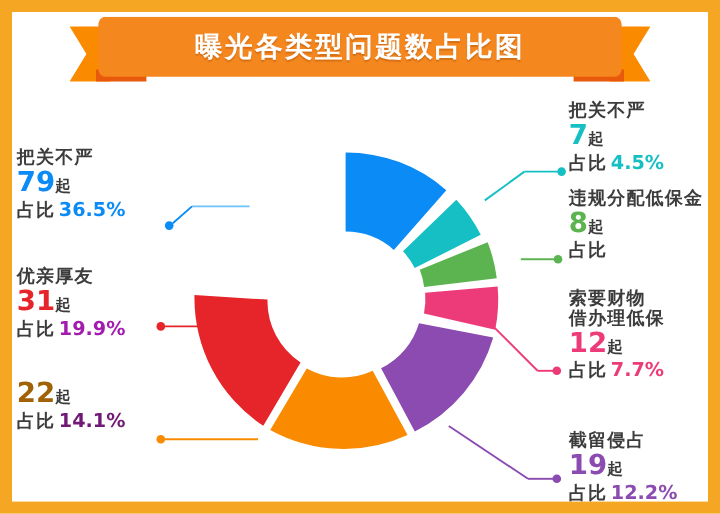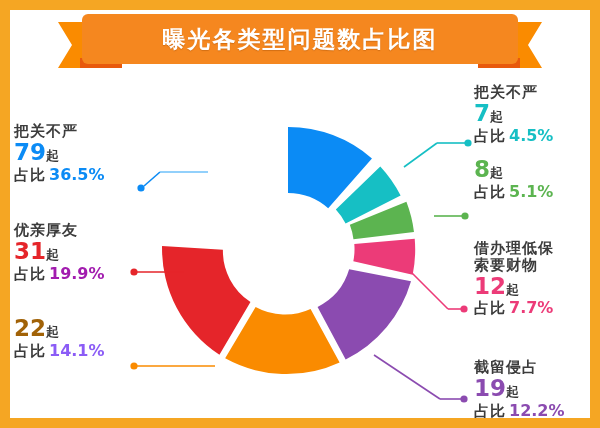--- a/index.html
+++ b/index.html
@@ -152,50 +152,50 @@
     </div>
   </div>
 
   <div class="lbl" style="left:14px;top:316px;">
     <div class="rowline">
       <span class="cnt" style="color:#a16207">22</span>
       <span class="qi">起</span>
     </div>
     <div class="rowline">
       <span class="zb">占比</span>
-      <span class="pct" style="color:#8b5cf6">14.1%</span>
+      <span class="pct" style="color:#701a75">14.1%</span>
     </div>
   </div>
 
   <div class="lbl" style="left:474px;top:84px;">
     <div class="name">把关不严</div>
     <div class="rowline">
       <span class="cnt" style="color:#16BFC4">7</span>
       <span class="qi">起</span>
     </div>
     <div class="rowline">
       <span class="zb">占比</span>
       <span class="pct" style="color:#16BFC4">4.5%</span>
     </div>
   </div>
 
   <div class="lbl" style="left:474px;top:157px;">
+    <div class="name">违规分配低保金</div>
     <div class="rowline">
       <span class="cnt" style="color:#5CB450">8</span>
       <span class="qi">起</span>
     </div>
     <div class="rowline">
       <span class="zb">占比</span>
-      <span class="pct" style="color:#5CB450">5.1%</span>
     </div>
   </div>
 
   <div class="lbl" style="left:474px;top:240px;">
+    <div class="name">索要财物</div>
     <div class="name">借办理低保</div>
-    <div class="name">索要财物</div>
     <div class="rowline">
       <span class="cnt" style="color:#EC3B78">12</span>
       <span class="qi">起</span>
     </div>
     <div class="rowline">
       <span class="zb">占比</span>
       <span class="pct" style="color:#EC3B78">7.7%</span>
     </div>
   </div>
 

